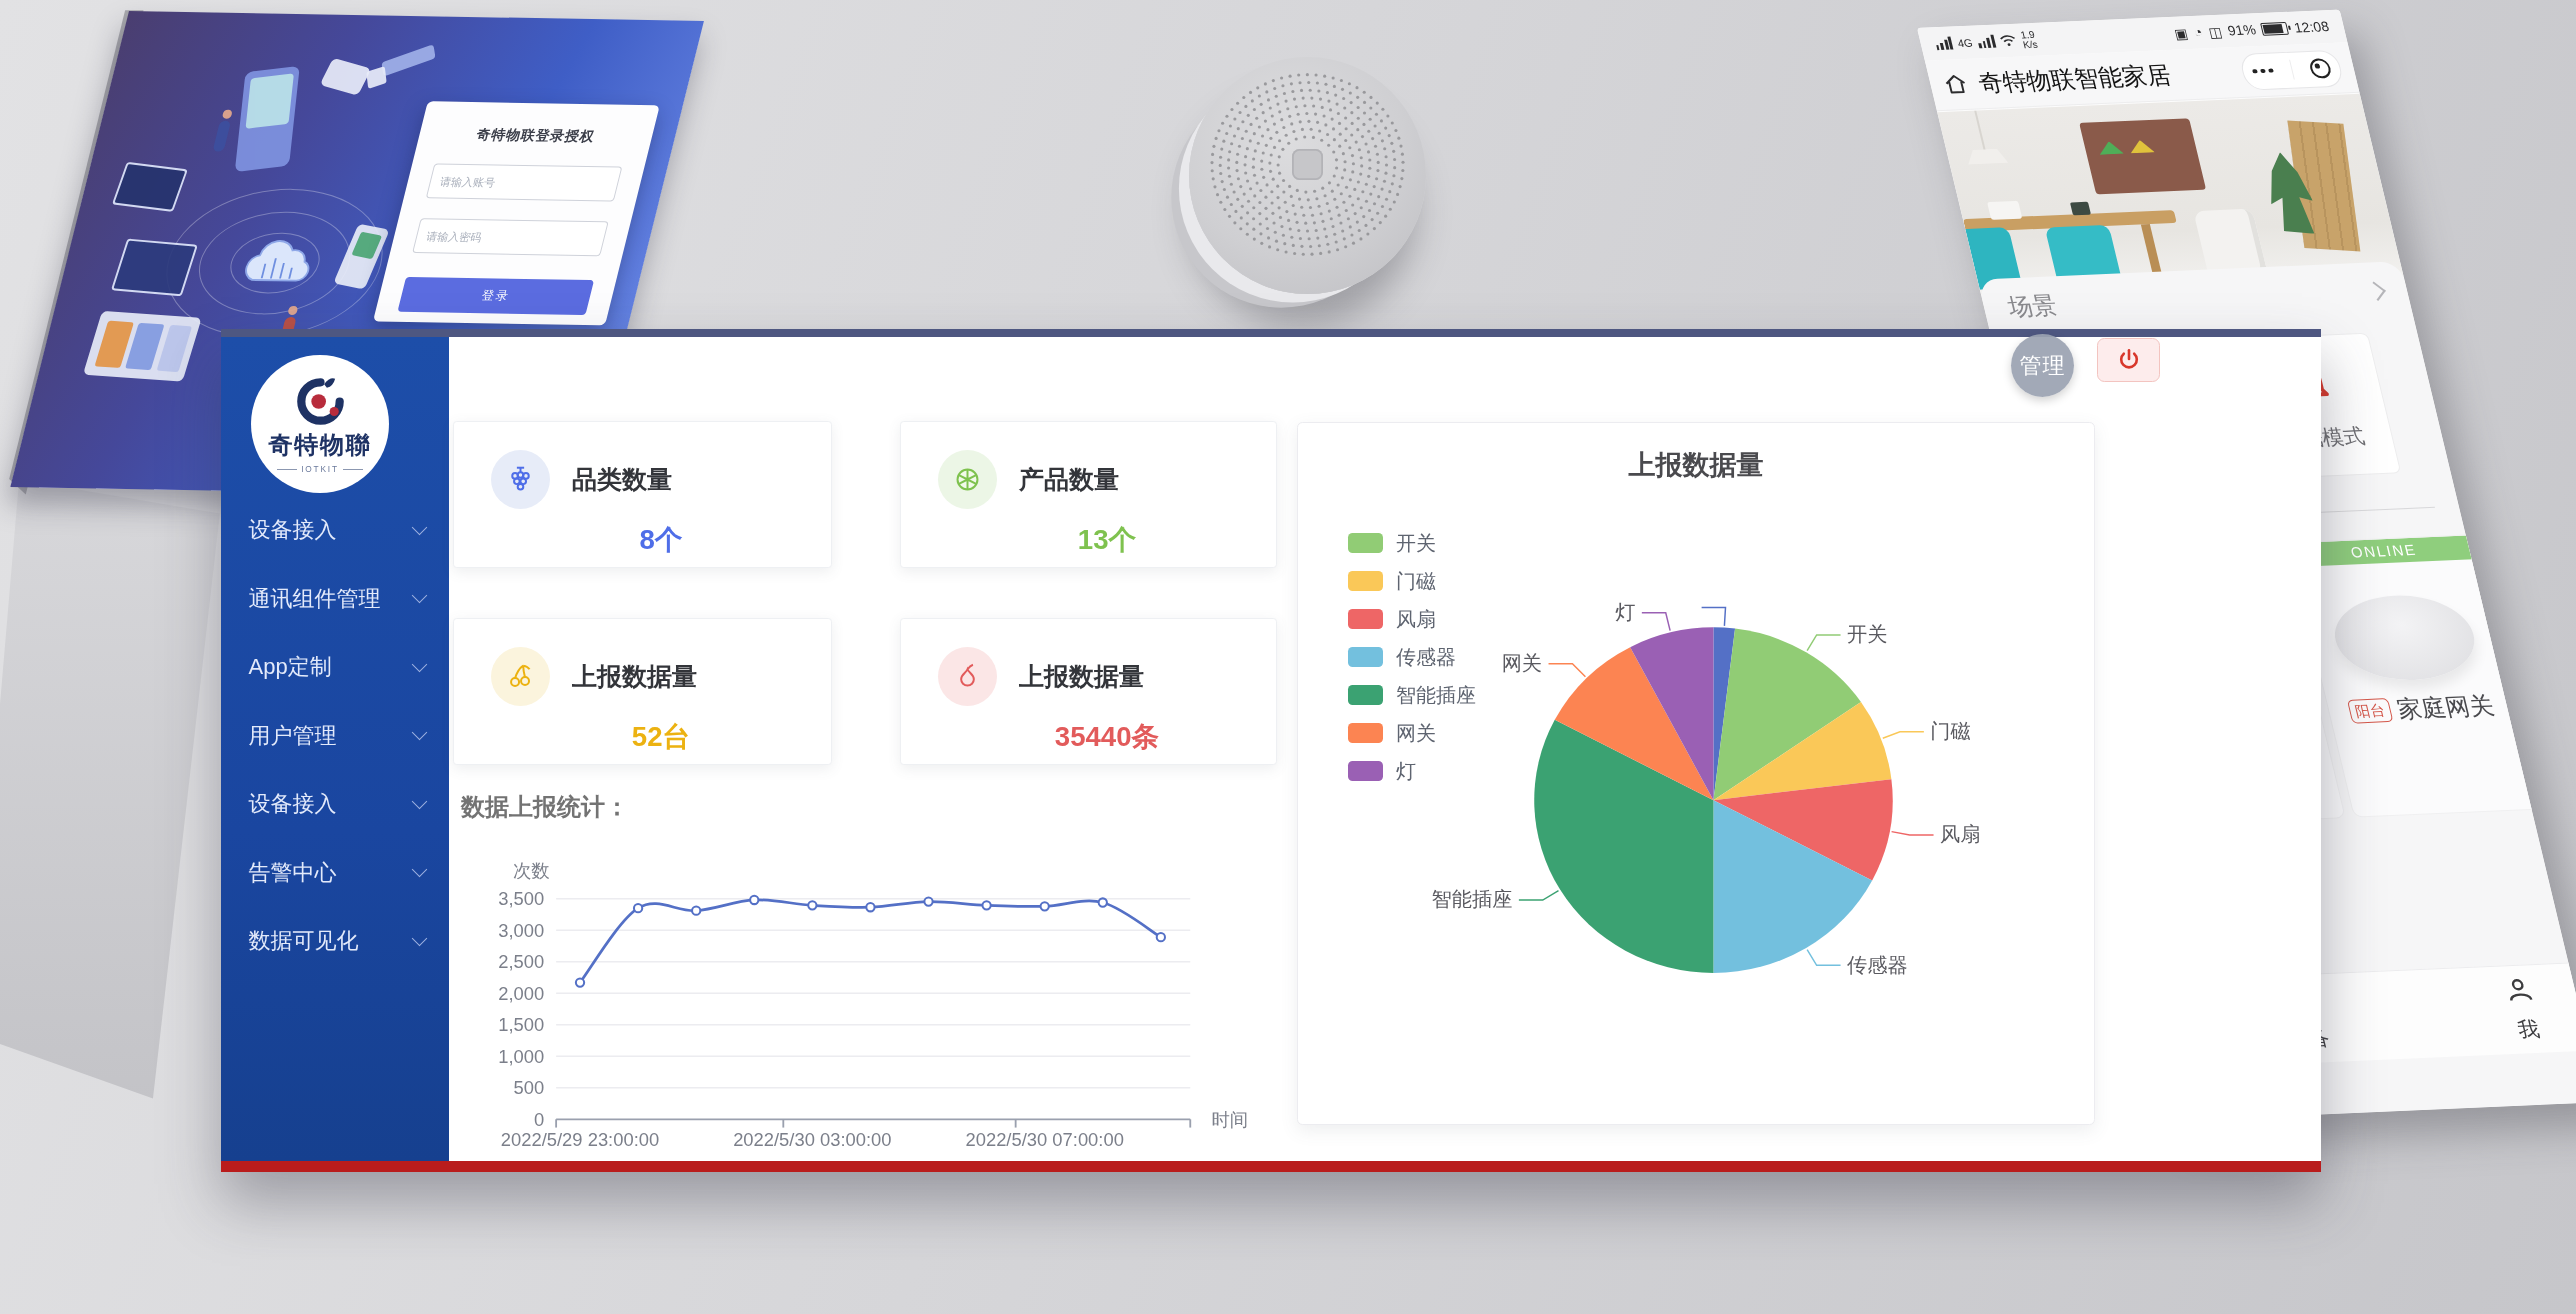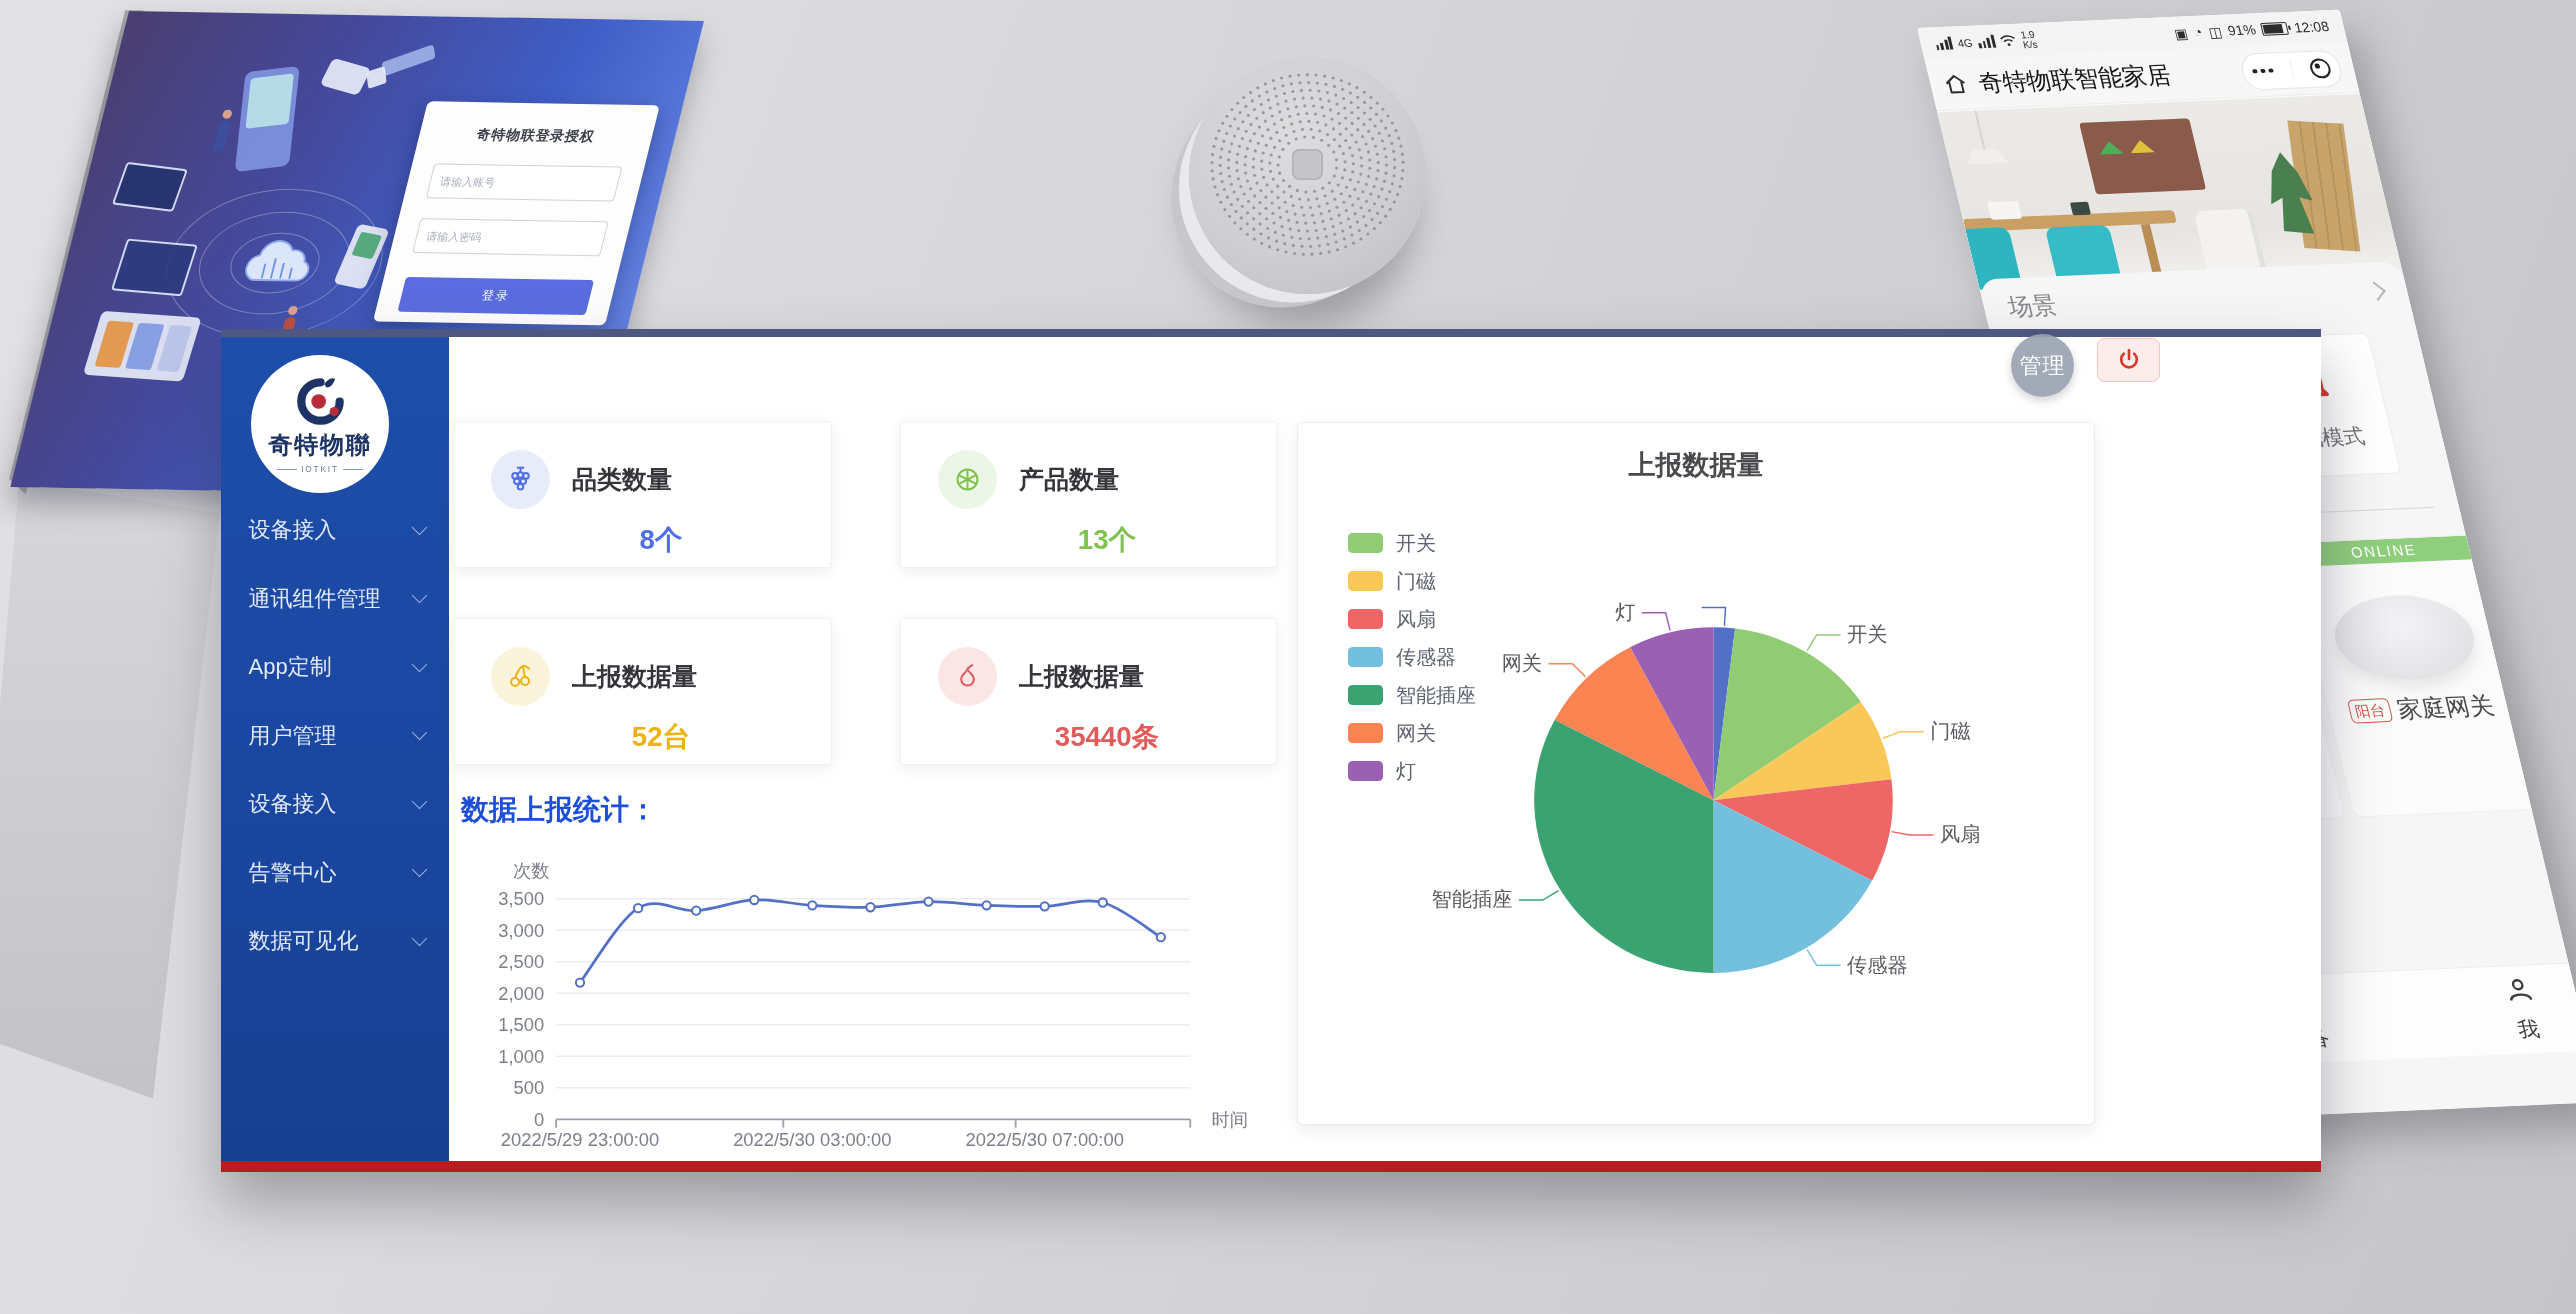--- a/index.html
+++ b/index.html
@@ -50,21 +50,21 @@
   .chev{width:10px;height:10px;border-right:1.8px solid #9db1e0;border-bottom:1.8px solid #9db1e0;
       transform:rotate(45deg);margin-top:-5.5px}
   .stat-grid{left:232px;top:84px;width:827px;display:grid;grid-template-columns:379px 377px;
       grid-column-gap:68px;grid-row-gap:50px}
   .stat-card{height:147px;background:#fff;border:0.9px solid #eef0f3;border-radius:3.7px;
       box-shadow:0 3.7px 13px rgba(90,96,110,.10);padding:27.6px 0 0 37px;box-sizing:border-box}
   .stat-head{display:flex;align-items:center;gap:22px}
   .stat-iconwrap{width:59px;height:59px;border-radius:50%;display:flex;align-items:center;justify-content:center}
   .stat-label{font-size:25px;font-weight:bold;color:#33353a}
   .stat-value{text-align:center;font-size:27.6px;font-weight:bold;margin-top:12px}
-  .report-title{left:240px;top:454px;font-size:28px;font-weight:bold;color:#1d4ed8}
+  .report-title{left:240px;top:454px;font-size:24px;font-weight:bold;color:#737373}
   #line-chart{left:257px;top:501px}
   .pie-card{left:1076px;top:85px;width:796px;height:701px;background:#fff;border:0.9px solid #ececf0;
       border-radius:5.5px;box-shadow:0 5.5px 16.5px rgba(90,96,110,.10)}
   .pie-title{left:0;top:24px;width:100%;text-align:center;font-size:27px;font-weight:bold;color:#4a4a4e}
   .pie-subtitle{left:0;top:66px;width:100%;text-align:center;font-size:20px;color:#9b9ba1}
   
   .manage-badge{left:2011px;top:334px;width:63px;height:63px;border-radius:50%;z-index:6;
       background:rgba(154,162,177,.92);color:#fff;font-size:22px;display:flex;align-items:center;
       justify-content:center;letter-spacing:0.9px;box-shadow:0 3.7px 9.2px rgba(0,0,0,.18)}
   .power-btn{left:2097px;top:338px;width:61px;height:42px;border-radius:7.4px;z-index:6;

